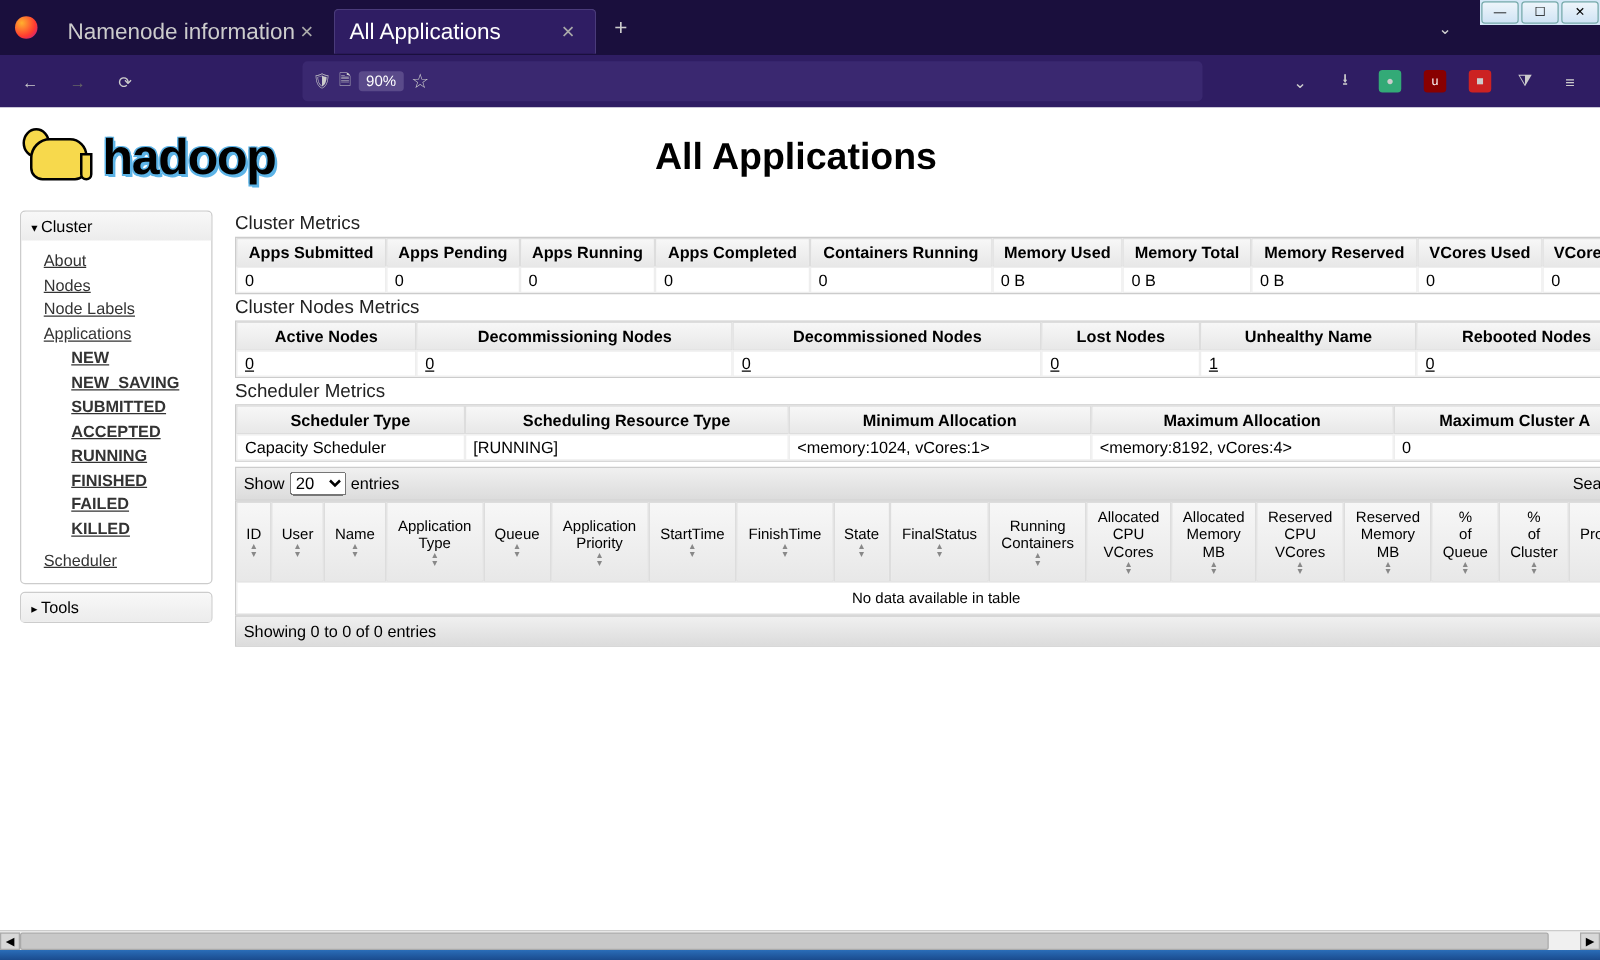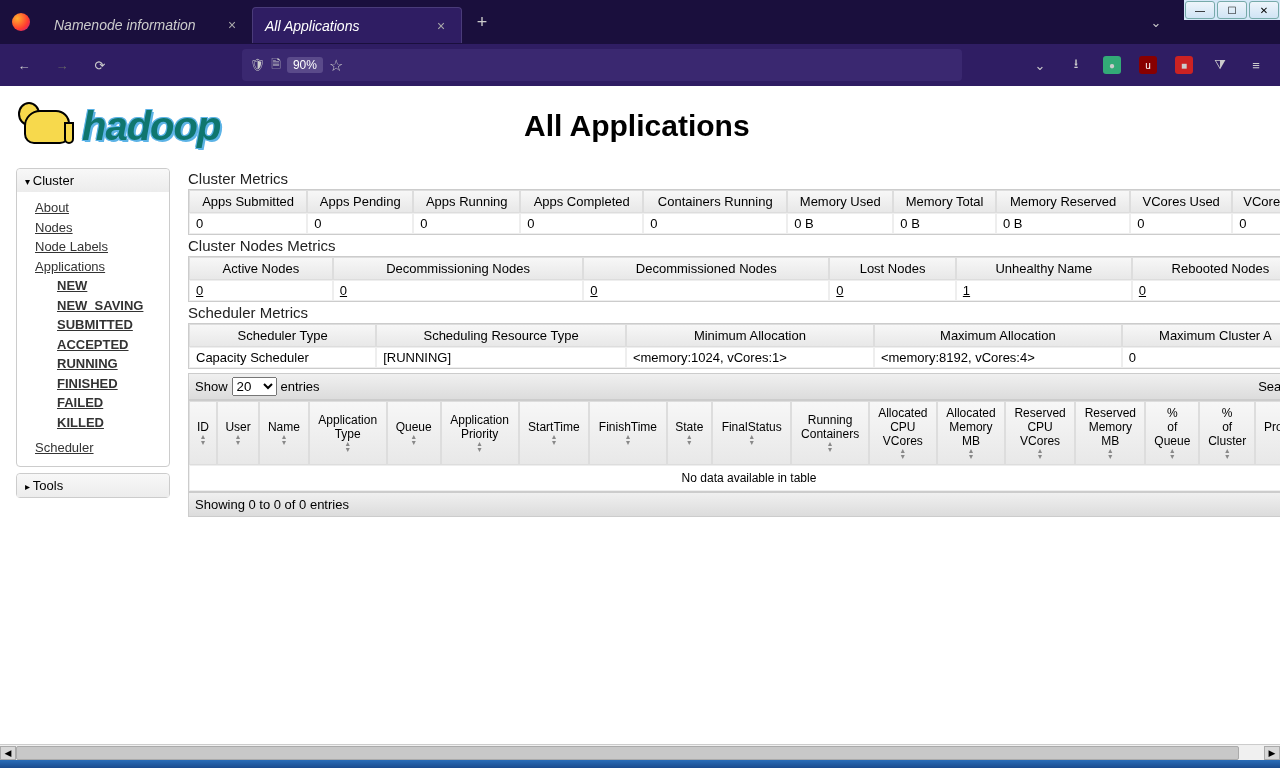--- a/index.html
+++ b/index.html
@@ -6,21 +6,21 @@
 body { font-family: Arial, sans-serif; font-size: 13px; background: #fff; overflow: hidden; }
 
 
 .window-chrome { position: fixed; top: 0; right: 0; height: 20px; display: flex; background: #d4e7f7; z-index: 100; }
 .window-btn { width: 30px; height: 18px; margin: 1px; border: 1px solid #7aa; border-radius: 3px; display: flex; align-items: center; justify-content: center; font-size: 10px; background: linear-gradient(#eef5fb,#d0e4f5); cursor: pointer; }
 
 
 .tab-strip { background: #1a0f3d; height: 44px; display: flex; align-items: center; padding: 0; position: relative; }
 .ff-icon { width: 42px; height: 44px; display: flex; align-items: center; justify-content: center; }
 .ff-logo { width: 18px; height: 18px; border-radius: 50%; background: radial-gradient(circle at 30% 30%, #ffb02e, #ff3b30 60%, #b5179e); }
-.tab { display: flex; align-items: center; height: 36px; padding: 0 12px; min-width: 210px; color: #ccc; font-size: 14px; position: relative; border-radius: 4px 4px 0 0; margin-top: 6px; cursor: pointer; font-style: italic; }
+.tab { display: flex; align-items: center; height: 36px; padding: 0 12px; min-width: 210px; color: #ccc; font-size: 18px; position: relative; border-radius: 4px 4px 0 0; margin-top: 6px; cursor: pointer; }
 .tab.active { background: #2f1d63; color: #fff; border: 1px solid #4a3b7a; border-bottom: none; }
 .tab-close { margin-left: auto; padding: 0 4px; color: #aaa; }
 .newtab { width: 28px; height: 28px; color: #ccc; font-size: 18px; display: flex; align-items: center; justify-content: center; cursor: pointer; margin-left: 6px; }
 .tabs-dropdown { margin-left: auto; margin-right: 110px; color: #ccc; width: 28px; height: 28px; display: flex; align-items: center; justify-content: center; cursor: pointer; }
 
 
 .toolbar { background: #2f1d63; height: 42px; display: flex; align-items: center; padding: 0 8px; gap: 6px; }
 .tbtn { width: 32px; height: 32px; display: flex; align-items: center; justify-content: center; color: #ccc; border-radius: 4px; cursor: pointer; }
 .tbtn.disabled { color: #666; }
 .urlbar { flex: 0 0 720px; height: 32px; background: #3a2870; border-radius: 4px; display: flex; align-items: center; padding: 0 8px; margin-left: 120px; gap: 6px; }
@@ -34,40 +34,40 @@
 
 
 .content { position: absolute; top: 86px; left: 0; right: 0; bottom: 24px; overflow: auto; background: #fff; }
 .scroll-inner { width: 1320px; padding: 6px 10px 20px 16px; }
 .header-row { display: flex; align-items: center; }
 .hadoop-logo { position: relative; width: 268px; height: 68px; display: flex; align-items: center; }
 .elephant { position: relative; width: 66px; height: 56px; }
 .elephant-body { position: absolute; left: 8px; top: 12px; width: 46px; height: 34px; background: #f7d94c; border: 2px solid #000; border-radius: 16px 14px 10px 10px; }
 .elephant-ear { position: absolute; left: 2px; top: 4px; width: 22px; height: 24px; background: #f7d94c; border: 2px solid #000; border-radius: 50% 50% 50% 50%; }
 .elephant-trunk { position: absolute; left: 48px; top: 24px; width: 10px; height: 22px; background: #f7d94c; border: 2px solid #000; border-radius: 0 0 8px 8px; }
-.hadoop-text { font-size: 40px; font-weight: 900; color: #0f766e; letter-spacing: -1px; text-shadow: 2px 2px 0 #5cb3e6, -1px -1px 0 #5cb3e6, 1px -1px 0 #5cb3e6, -1px 1px 0 #5cb3e6; font-style: italic; }
+.hadoop-text { font-size: 40px; font-weight: 900; color: #000000; letter-spacing: -1px; text-shadow: 2px 2px 0 #5cb3e6, -1px -1px 0 #5cb3e6, 1px -1px 0 #5cb3e6, -1px 1px 0 #5cb3e6; }
 .page-title { font-size: 30px; font-weight: bold; margin-left: 240px; }
 
 
 .layout { display: flex; gap: 18px; margin-top: 8px; align-items: flex-start; }
 .sidebar { width: 154px; flex-shrink: 0; }
 .panel { border: 1px solid #ccc; border-radius: 4px; margin-bottom: 6px; }
 .panel-header { background: linear-gradient(#f8f8f8,#ececec); padding: 4px 8px; font-size: 13px; cursor: pointer; border-radius: 4px 4px 0 0; }
 .panel-header::before { content: "▾ "; font-size: 10px; }
 .panel.collapsed .panel-header::before { content: "▸ "; }
 .panel-body { padding: 6px 8px 8px 18px; }
 .panel-body a { color: #333; text-decoration: underline; font-size: 13px; display: block; line-height: 1.5; }
 .sub-links { padding-left: 22px; font-weight: bold; }
 .sub-links a { font-size: 13px; }
 .sidebar .sep { height: 6px; }
 
 .main { flex: 1; min-width: 0; }
 .section-title { font-size: 15px; margin: 2px 0 2px 0; color: #222; }
 .gtable { border: 1px solid #ccc; border-collapse: separate; border-spacing: 0; width: 100%; font-size: 13px; }
-.gtable th { background: linear-gradient(#f7f7f7,#e8e8e8); border: 1px solid #ddd; padding: 3px 6px; font-weight: normal; text-align: center; white-space: nowrap; }
+.gtable th { background: linear-gradient(#f7f7f7,#e8e8e8); border: 1px solid #ddd; padding: 3px 6px; font-weight: bold; text-align: center; white-space: nowrap; }
 .gtable td { border: 1px solid #eee; padding: 2px 6px; text-align: left; white-space: nowrap; }
 .gtable td a { color: #000; text-decoration: underline; }
 
 .dt-toolbar { background: linear-gradient(#f0f0f0,#dcdcdc); border: 1px solid #ccc; padding: 3px 6px; display: flex; align-items: center; font-size: 13px; margin-top: 4px; }
 .dt-toolbar select { margin: 0 4px; }
 .dt-search { margin-left: auto; }
 
 .app-table { border: 1px solid #ccc; border-spacing: 0; width: 100%; font-size: 12px; }
 .app-table th { background: linear-gradient(#f7f7f7,#e8e8e8); border: 1px solid #ddd; padding: 4px 6px; font-weight: normal; text-align: center; position: relative; vertical-align: middle; height: 60px; }
 .app-table th .sort { font-size: 8px; color: #888; display: block; line-height: 6px; }

